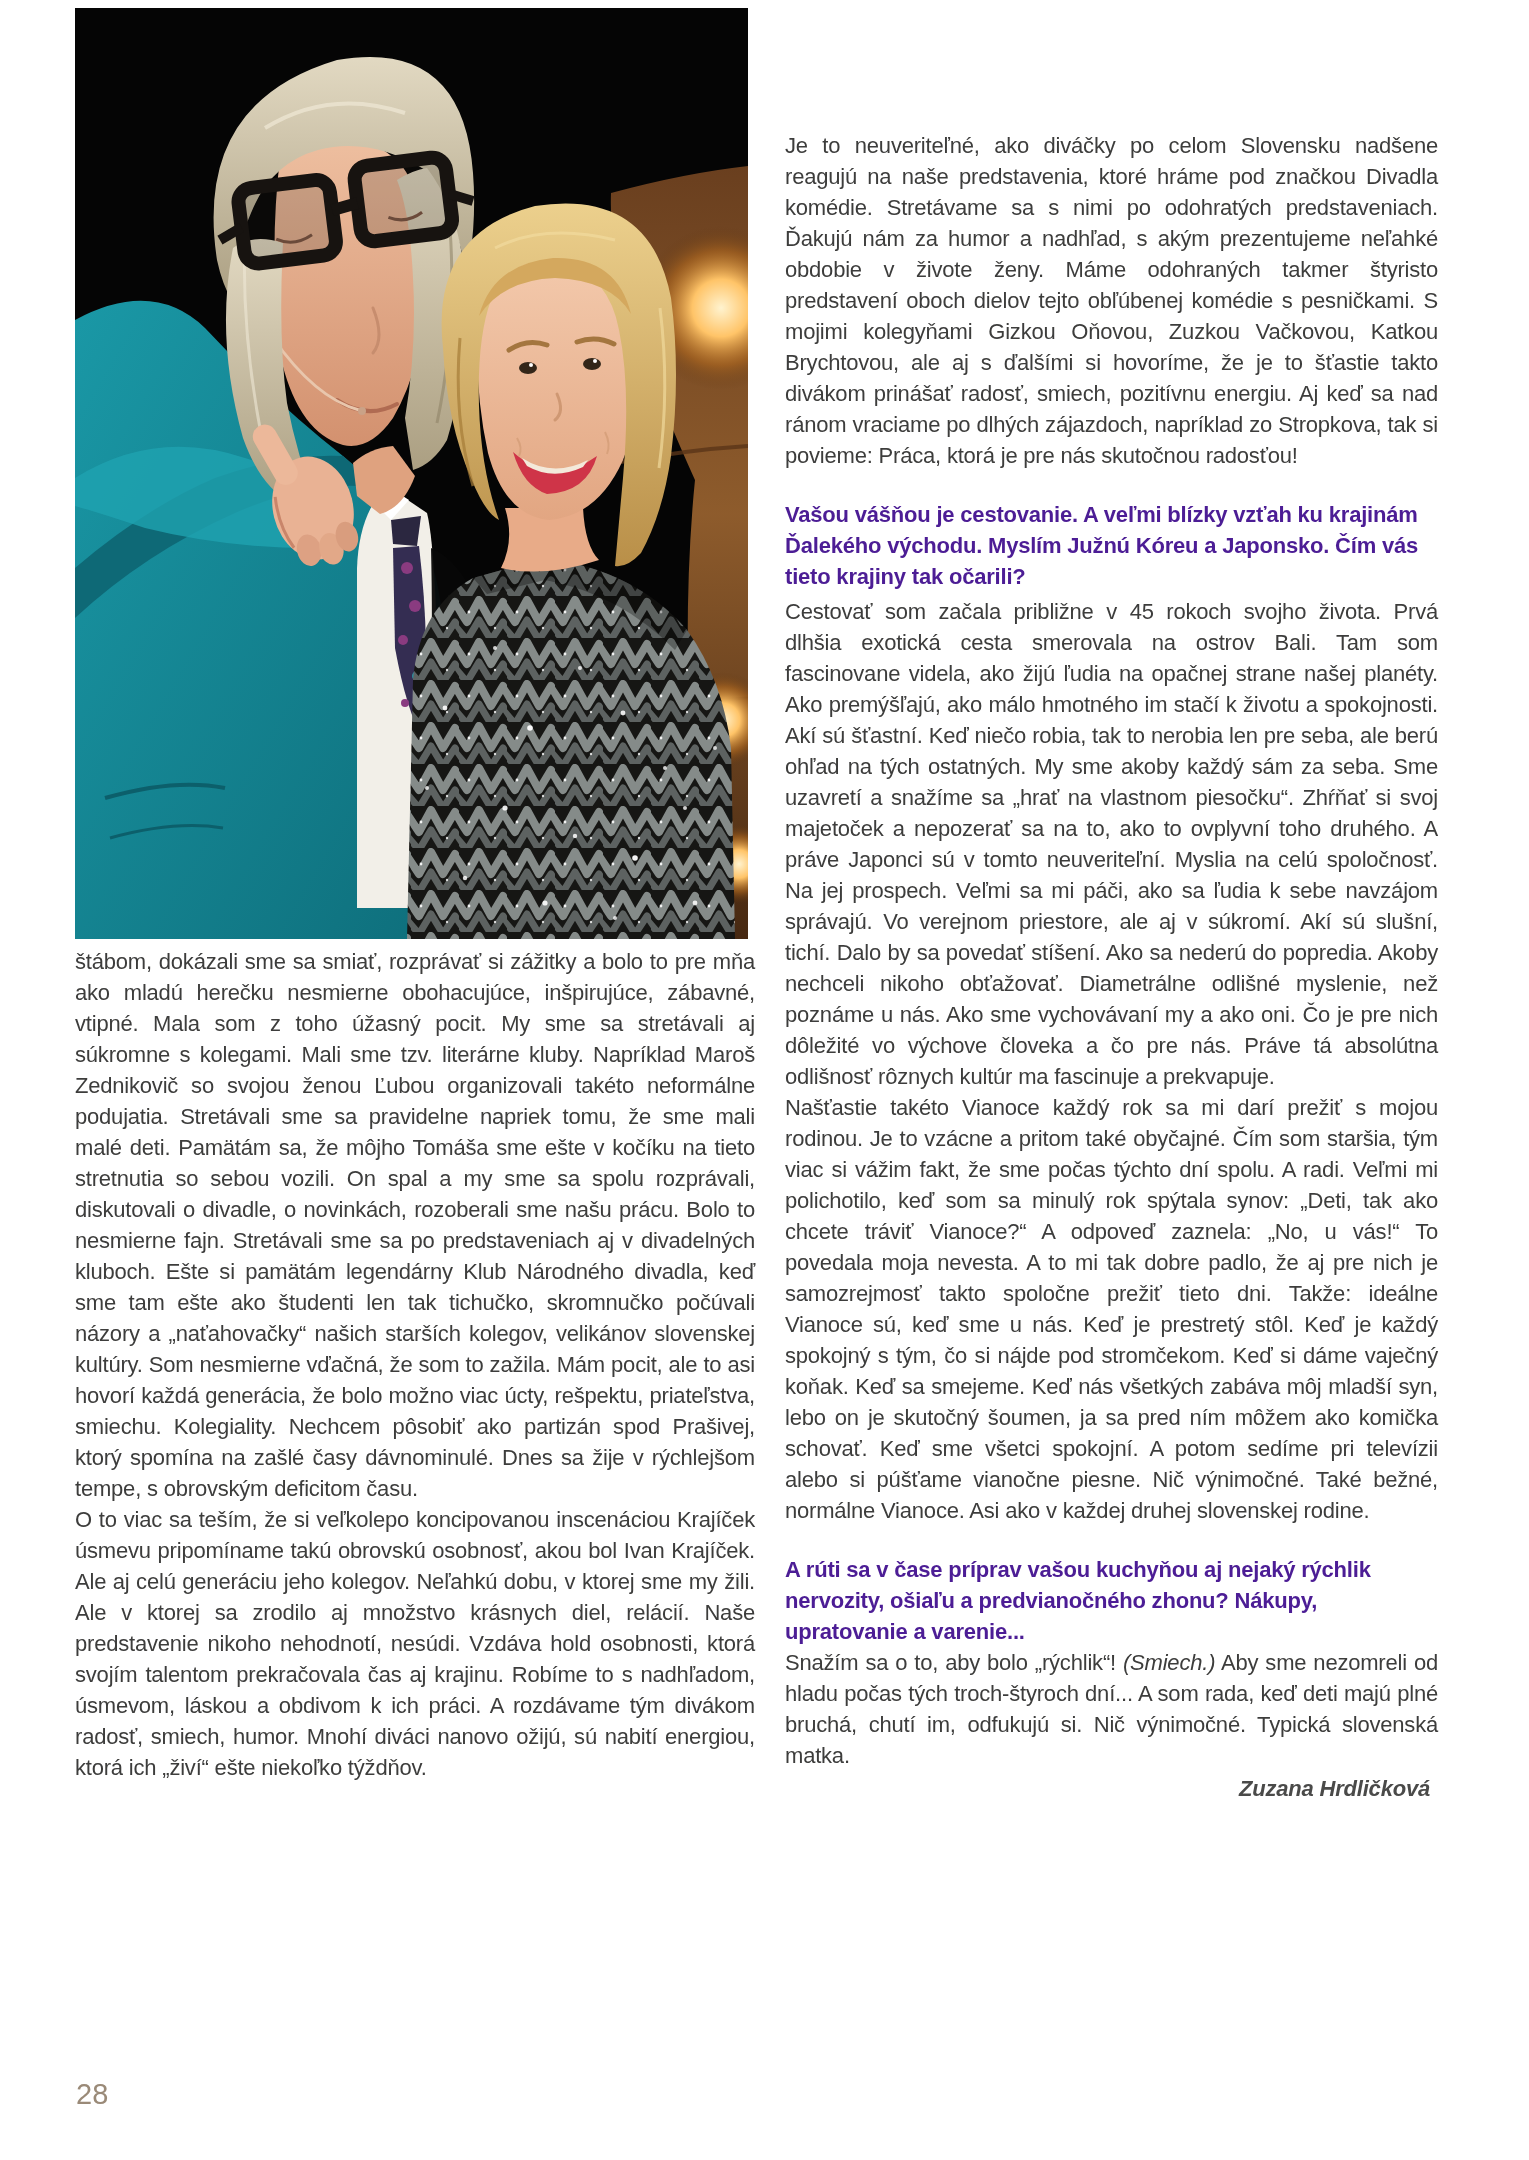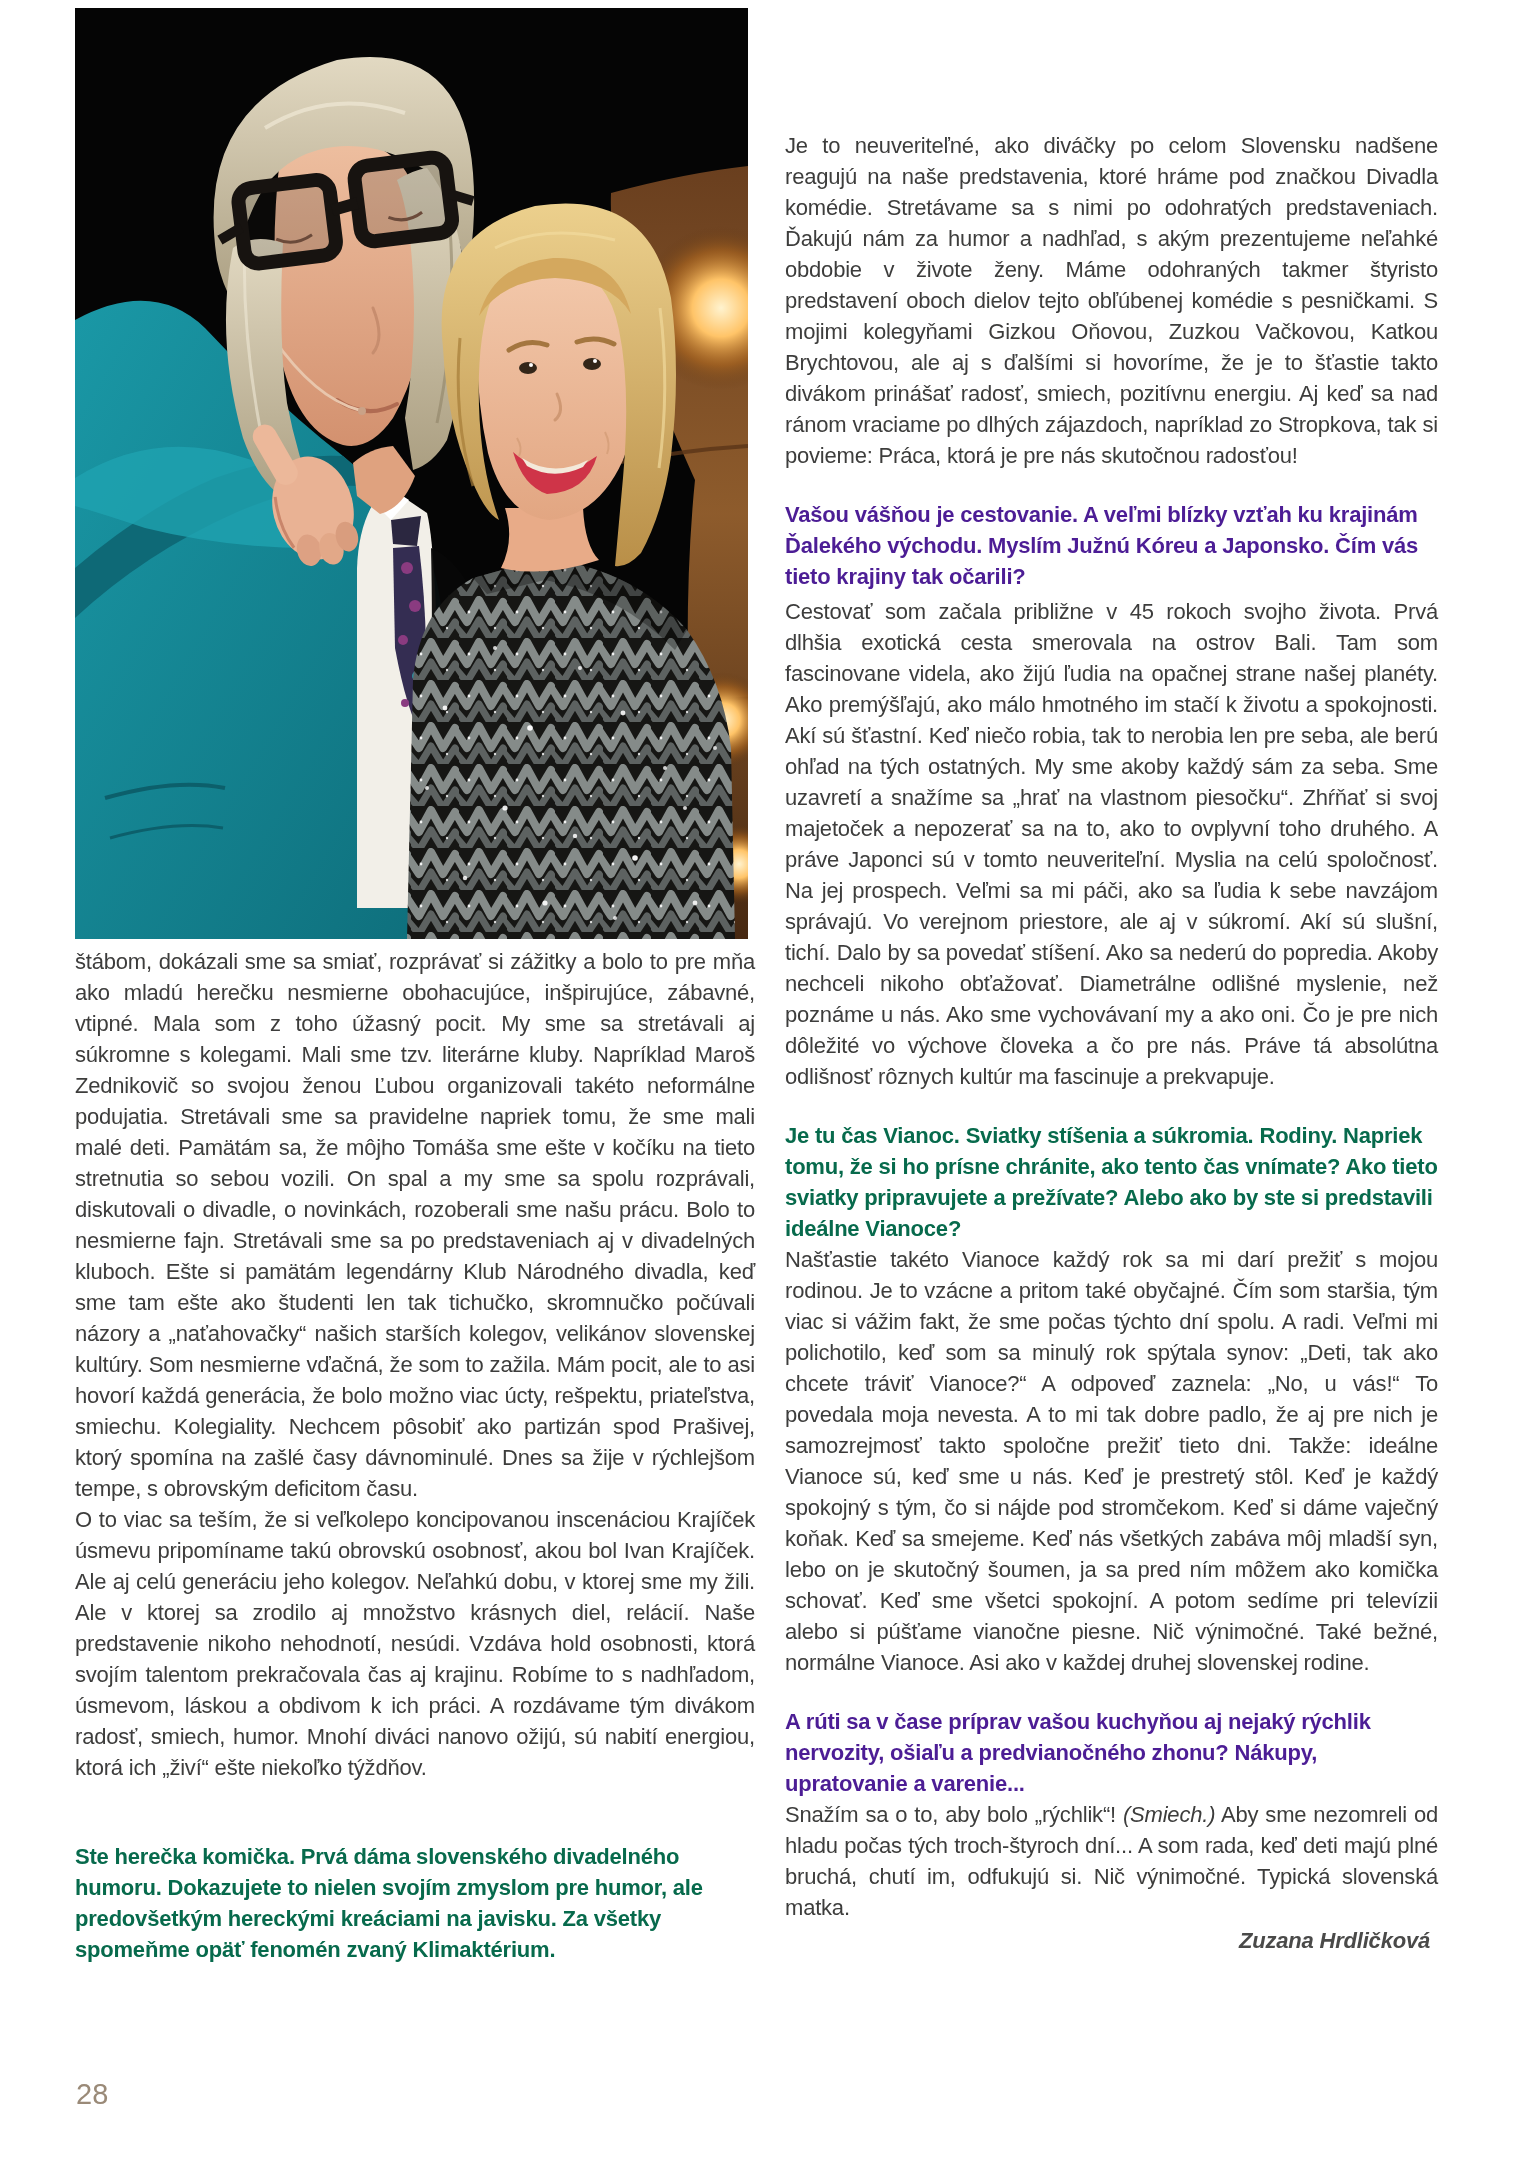--- a/index.html
+++ b/index.html
@@ -189,28 +189,26 @@
           <circle cx="352" cy="780" r="2" opacity="0.8"></circle>
             <circle cx="640" cy="740" r="2" opacity="0.75"></circle>
         </g>
       </g>
     </svg>
   </div>
 
   <div class="col col-left">
     <p class="body-para">štábom, dokázali sme sa smiať, rozprávať si zážitky a bolo to pre mňa ako mladú herečku nesmierne obohacujúce, inšpirujúce, zábavné, vtipné. Mala som z toho úžasný pocit. My sme sa stretávali aj súkromne s kolegami. Mali sme tzv. literárne kluby. Napríklad Maroš Zednikovič so svojou ženou Ľubou organizovali takéto neformálne podujatia. Stretávali sme sa pravidelne napriek tomu, že sme mali malé deti. Pamätám sa, že môjho Tomáša sme ešte v kočíku na tieto stretnutia so sebou vozili. On spal a my sme sa spolu rozprávali, diskutovali o divadle, o novinkách, rozoberali sme našu prácu. Bolo to nesmierne fajn. Stretávali sme sa po predstaveniach aj v divadelných kluboch. Ešte si pamätám legendárny Klub Národného divadla, keď sme tam ešte ako študenti len tak tichučko, skromnučko počúvali názory a „naťahovačky“ našich starších kolegov, velikánov slovenskej kultúry. Som nesmierne vďačná, že som to zažila. Mám pocit, ale to asi hovorí každá generácia, že bolo možno viac úcty, rešpektu, priateľstva, smiechu. Kolegiality. Nechcem pôsobiť ako partizán spod Prašivej, ktorý spomína na zašlé časy dávnominulé. Dnes sa žije v rýchlejšom tempe, s obrovským deficitom času.</p>
     <p class="body-para">O to viac sa teším, že si veľkolepo koncipovanou inscenáciou Krajíček úsmevu pripomíname takú obrovskú osobnosť, akou bol Ivan Krajíček. Ale aj celú generáciu jeho kolegov. Neľahkú dobu, v ktorej sme my žili. Ale v ktorej sa zrodilo aj množstvo krásnych diel, relácií. Naše predstavenie nikoho nehodnotí, nesúdi. Vzdáva hold osobnosti, ktorá svojím talentom prekračovala čas aj krajinu. Robíme to s nadhľadom, úsmevom, láskou a obdivom k ich práci. A rozdávame tým divákom radosť, smiech, humor. Mnohí diváci nanovo ožijú, sú nabití energiou, ktorá ich „živí“ ešte niekoľko týždňov.</p>
-    <p class="q q-green mt-heading">Ste herečka komička. Prvá dáma slovenského divadelného humoru. Dokazujete to nielen svojím zmyslom pre humor, ale predovšetkým hereckými kreáciami na javisku. Za všetky spomeňme opäť fenomén zvaný Klimaktérium.</p>
   </div>
 
   <div class="col col-right">
     <p class="body-para">Je to neuveriteľné, ako diváčky po celom Slovensku nadšene reagujú na naše predstavenia, ktoré hráme pod značkou Divadla komédie. Stretávame sa s nimi po odohratých predstaveniach. Ďakujú nám za humor a nadhľad, s akým prezentujeme neľahké obdobie v živote ženy. Máme odohraných takmer štyristo predstavení oboch dielov tejto obľúbenej komédie s pesničkami. S mojimi kolegyňami Gizkou Oňovou, Zuzkou Vačkovou, Katkou Brychtovou, ale aj s ďalšími si hovoríme, že je to šťastie takto divákom prinášať radosť, smiech, pozitívnu energiu. Aj keď sa nad ránom vraciame po dlhých zájazdoch, napríklad zo Stropkova, tak si povieme: Práca, ktorá je pre nás skutočnou radosťou!</p>
     <p class="q q-orange mt-gap">Vašou vášňou je cestovanie. A veľmi blízky vzťah ku krajinám Ďalekého východu. Myslím Južnú Kóreu a Japonsko. Čím vás tieto krajiny tak očarili?</p>
     <p class="body-para mt-small">Cestovať som začala približne v 45 rokoch svojho života. Prvá dlhšia exotická cesta smerovala na ostrov Bali. Tam som fascinovane videla, ako žijú ľudia na opačnej strane našej planéty. Ako premýšľajú, ako málo hmotného im stačí k životu a spokojnosti. Akí sú šťastní. Keď niečo robia, tak to nerobia len pre seba, ale berú ohľad na tých ostatných. My sme akoby každý sám za seba. Sme uzavretí a snažíme sa „hrať na vlastnom piesočku“. Zhŕňať si svoj majetoček a nepozerať sa na to, ako to ovplyvní toho druhého. A práve Japonci sú v tomto neuveriteľní. Myslia na celú spoločnosť. Na jej prospech. Veľmi sa mi páči, ako sa ľudia k sebe navzájom správajú. Vo verejnom priestore, ale aj v súkromí. Akí sú slušní, tichí. Dalo by sa povedať stíšení. Ako sa nederú do popredia. Akoby nechceli nikoho obťažovať. Diametrálne odlišné myslenie, než poznáme u nás. Ako sme vychovávaní my a ako oni. Čo je pre nich dôležité vo výchove človeka a čo pre nás. Práve tá absolútna odlišnosť rôznych kultúr ma fascinuje a prekvapuje.</p>
-    <p class="q q-green mt-gap">Je tu čas Vianoc. Sviatky stíšenia a súkromia. Rodiny. Napriek tomu, že si ho prísne chránite, ako tento čas vnímate? Ako tieto sviatky pripravujete a prežívate? Alebo ako by ste si predstavili ideálne Vianoce?</p>
     <p class="body-para">Našťastie takéto Vianoce každý rok sa mi darí prežiť s mojou rodinou. Je to vzácne a pritom také obyčajné. Čím som staršia, tým viac si vážim fakt, že sme počas týchto dní spolu. A radi. Veľmi mi polichotilo, keď som sa minulý rok spýtala synov: „Deti, tak ako chcete tráviť Vianoce?“ A odpoveď zaznela: „No, u vás!“ To povedala moja nevesta. A to mi tak dobre padlo, že aj pre nich je samozrejmosť takto spoločne prežiť tieto dni. Takže: ideálne Vianoce sú, keď sme u nás. Keď je prestretý stôl. Keď je každý spokojný s tým, čo si nájde pod stromčekom. Keď si dáme vaječný koňak. Keď sa smejeme. Keď nás všetkých zabáva môj mladší syn, lebo on je skutočný šoumen, ja sa pred ním môžem ako komička schovať. Keď sme všetci spokojní. A potom sedíme pri televízii alebo si púšťame vianočne piesne. Nič výnimočné. Také bežné, normálne Vianoce. Asi ako v každej druhej slovenskej rodine.</p>
     <p class="q q-orange mt-gap">A rúti sa v čase príprav vašou kuchyňou aj nejaký rýchlik nervozity, ošiaľu a predvianočného zhonu? Nákupy, upratovanie a varenie...</p>
     <p class="body-para"><span>Snažím sa o to, aby bolo „rýchlik“! </span><span class="stage-note">(Smiech.)</span><span> Aby sme nezomreli od hladu počas tých troch-štyroch dní... A som rada, keď deti majú plné bruchá, chutí im, odfukujú si. Nič výnimočné. Typická slovenská matka.</span></p>
     <p class="signature">Zuzana Hrdličková</p>
   </div>
 
   <div class="page-number">28</div>
 
 </div>
 

